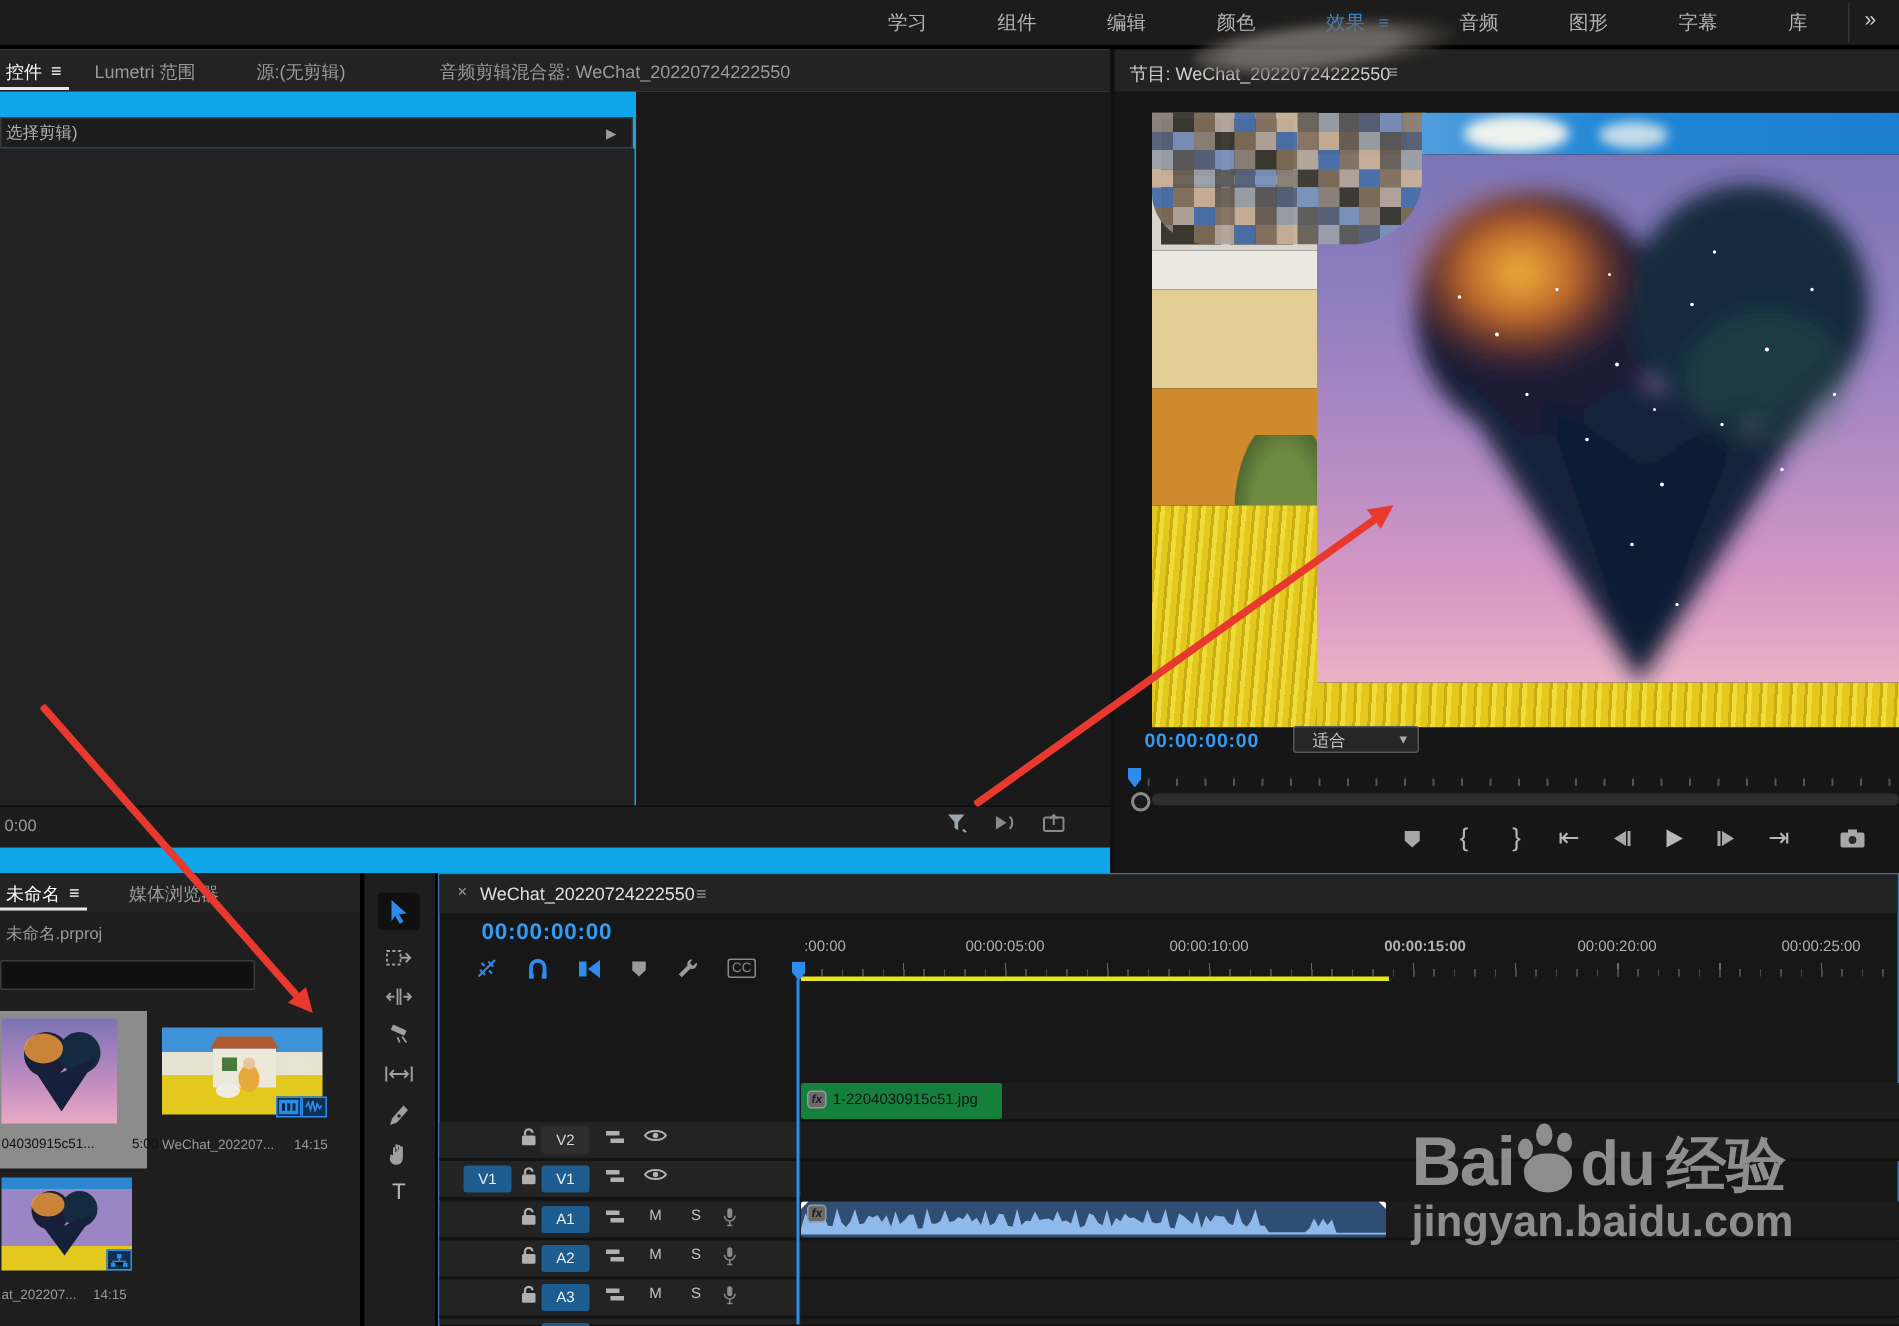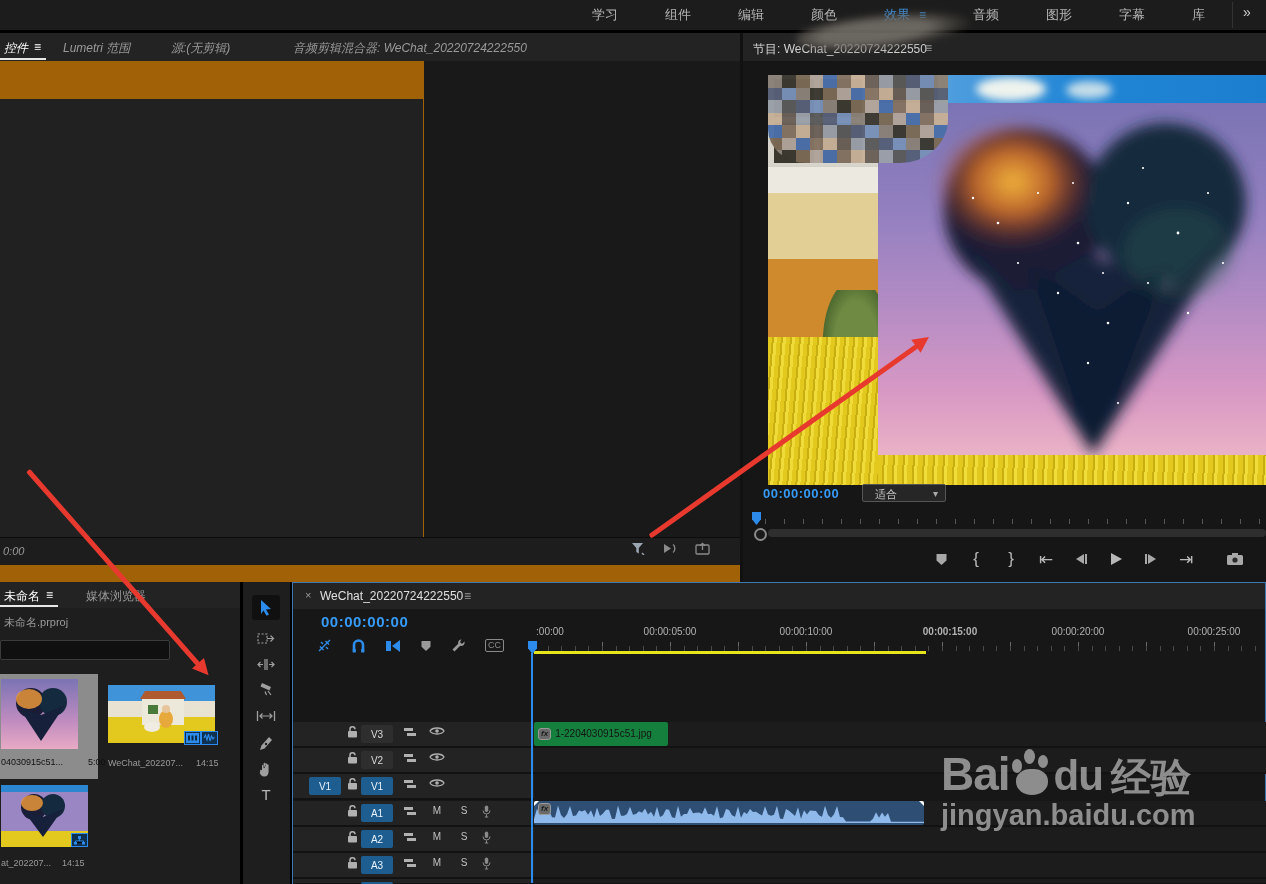--- a/index.html
+++ b/index.html
@@ -9,21 +9,21 @@
   
   .topbar{left:0;top:0;width:1266px;height:30px;background:#1c1c1c;border-bottom:3px solid #000;
           display:flex;align-items:center;}
   .menu{display:flex;gap:47px;margin-left:592px;font-size:13px;color:#b4b4b4;}
   .menu .mi{cursor:default;white-space:nowrap;}
   .menu .active{color:#3a9bf5;}
   .menu .mi .ham{color:#3a9bf5;margin-left:9px;font-size:12px;}
   .tb-divider{position:absolute;left:1232px;top:2px;height:26px;width:1px;background:#333;}
   .overflow{position:absolute;left:1243px;top:4px;font-size:14px;color:#cfcfcf;letter-spacing:-2px;}
   
-  .leftgroup{left:0;top:33px;width:740px;height:549px;background:#a16207;font-style:italic;}
+  .leftgroup{left:0;top:33px;width:740px;height:549px;background:#0ea5e9;}
   .ptabs{position:absolute;left:0;top:0;width:100%;height:28px;background:#232323;font-size:12px;color:#9a9a9a;}
   .ptabs .t{position:absolute;top:7px;white-space:nowrap;}
   .ptabs .t.on{color:#fff;}
   .tab-underline{position:absolute;left:0;top:25px;width:46px;height:2px;background:#e8e8e8;}
   .subheader{position:absolute;left:0;top:45px;width:422px;height:21px;background:#1d1d1d;border:1px solid #3a3a3a;
              font-size:11px;color:#b0b0b0;line-height:21px;padding-left:3px;box-sizing:border-box;}
   .subheader .arr{position:absolute;right:10px;top:0;color:#9a9a9a;font-size:9px;}
   .ec-content{position:absolute;left:0;top:66px;width:423px;height:456px;background:#212121;}
   .ec-right{position:absolute;left:424px;top:28px;width:316px;height:494px;background:#191919;}
   .leftgroup-bottom{position:absolute;left:0;top:504px;width:740px;height:27px;background:#1d1d1d;border-top:1px solid #0c0c0c;text-align:center;}
@@ -153,20 +153,24 @@
 
   <div class="abs leftgroup">
     <div class="ptabs">
       <span class="t on" style="left:4px">控件</span>
       <span class="t on" style="left:34px">≡</span>
       <span class="t" style="left:63px">Lumetri 范围</span>
       <span class="t" style="left:171px">源:(无剪辑)</span>
       <span class="t" style="left:293px">音频剪辑混合器: WeChat_20220724222550</span>
       <div class="tab-underline"></div>
     </div>
+    <div class="subheader">
+      <span>选择剪辑)</span>
+      <span class="arr">▶</span>
+    </div>
     <div class="ec-content"></div>
     <div class="ec-right"></div>
     <div class="leftgroup-bottom">
       <span class="lg-tc">0:00</span>
       <div class="lg-icons">
         <span>
           <svg width="14" height="13" viewBox="0 0 14 13">
               <path d="M1 1h11l-4.2 5v5.5L5.3 10V6z" fill="#9aa6b2"></path>
               <path d="M11 11l2 2" stroke="#9aa6b2" stroke-width="1.4"></path>
             </svg>
@@ -571,41 +575,20 @@
       <span class="lab" style="left:416px;font-weight:bold;">00:00:15:00</span>
       <span class="lab" style="left:544px;">00:00:20:00</span>
       <span class="lab" style="left:680px;">00:00:25:00</span>
       <div class="ticks"></div>
     </div>
     <div class="workbar"></div>
     <div class="phead-flag"></div>
     <div class="phead-line"></div>
 
     <div class="trackrow" style="top:139px;height:26px;">
-      <div class="thead">
-        <span class="hic" style="left:54px;">
-            <svg width="11" height="12" viewBox="0 0 11 12">
-              <rect x="1" y="5" width="9" height="6.5" rx="1" fill="#b0b0b0"></rect>
-              <path d="M3 5V3.5A2.5 2.5 0 018 3.2" stroke="#b0b0b0" stroke-width="1.5" fill="none"></path>
-            </svg>
-          </span>
-        <span class="chip" style="left:68px;">V3</span>
-        <span class="hic" style="left:110px;">
-            <svg width="14" height="12" viewBox="0 0 14 12">
-              <rect x="1" y="2" width="9" height="3" fill="#b0b0b0"></rect>
-              <rect x="4" y="7" width="9" height="3" fill="#b0b0b0"></rect>
-            </svg>
-          </span>
-        <span class="hic" style="left:136px;">
-            <svg width="16" height="10" viewBox="0 0 16 10">
-              <path d="M1 5c2.5-4 11.5-4 14 0-2.5 4-11.5 4-14 0z" fill="none" stroke="#b0b0b0" stroke-width="1.3"></path>
-              <circle cx="8" cy="5" r="1.8" fill="#b0b0b0"></circle>
-            </svg>
-          </span>
-      </div>
       <div class="tbody">
         <div class="clip" style="left:0;top:0;width:134px;height:24px;background:#15803d;color:#141414;line-height:24px;">
           <span class="fxbadge">fx</span><span>1-2204030915c51.jpg</span>
         </div>
       </div>
     </div>
 
     <div class="trackrow" style="top:165px;height:26px;">
       <div class="thead">
         <span class="hic" style="left:54px;">

